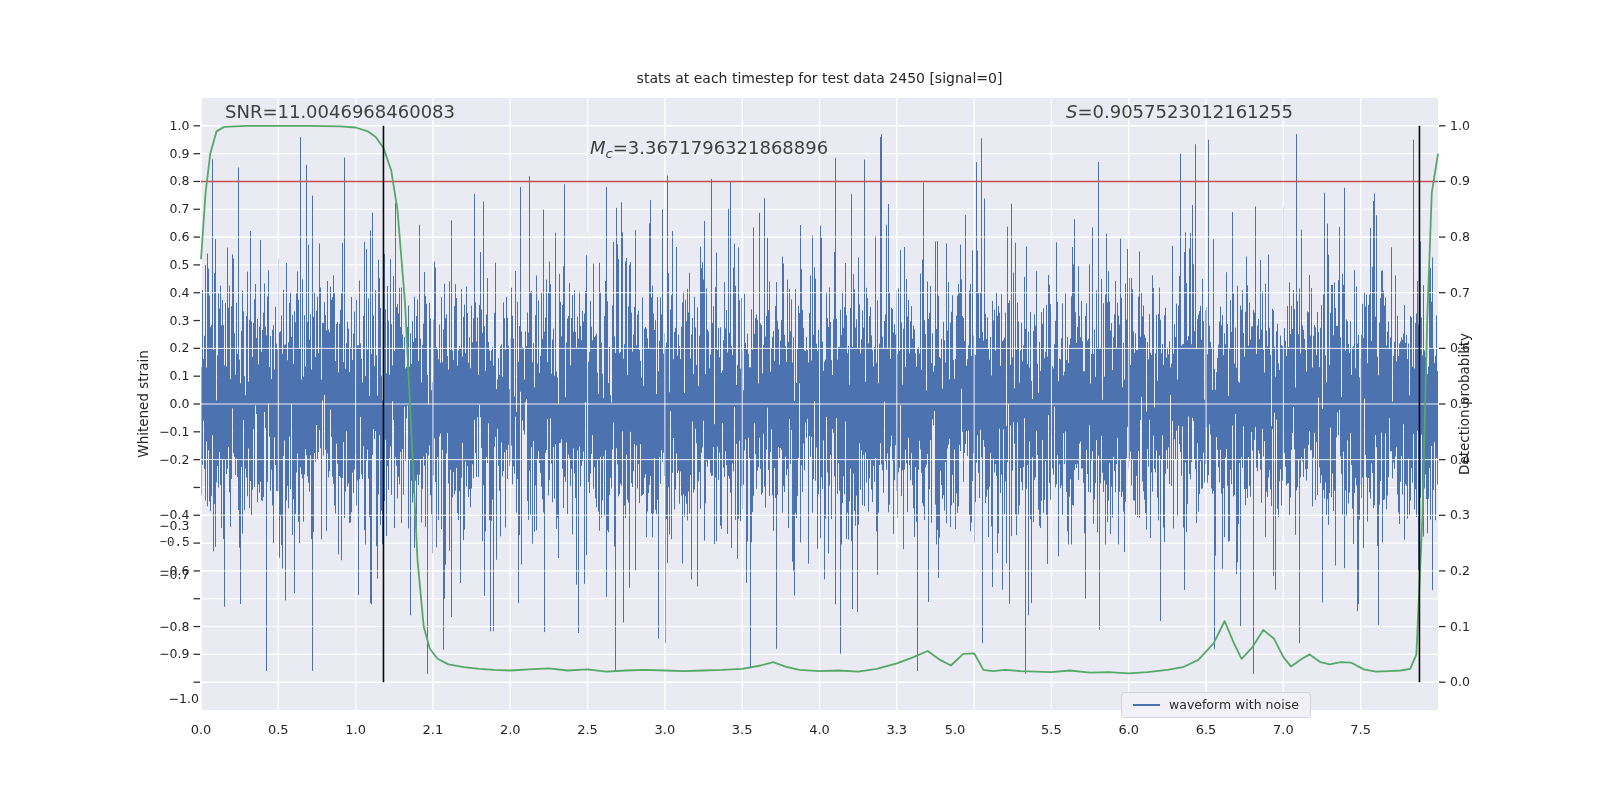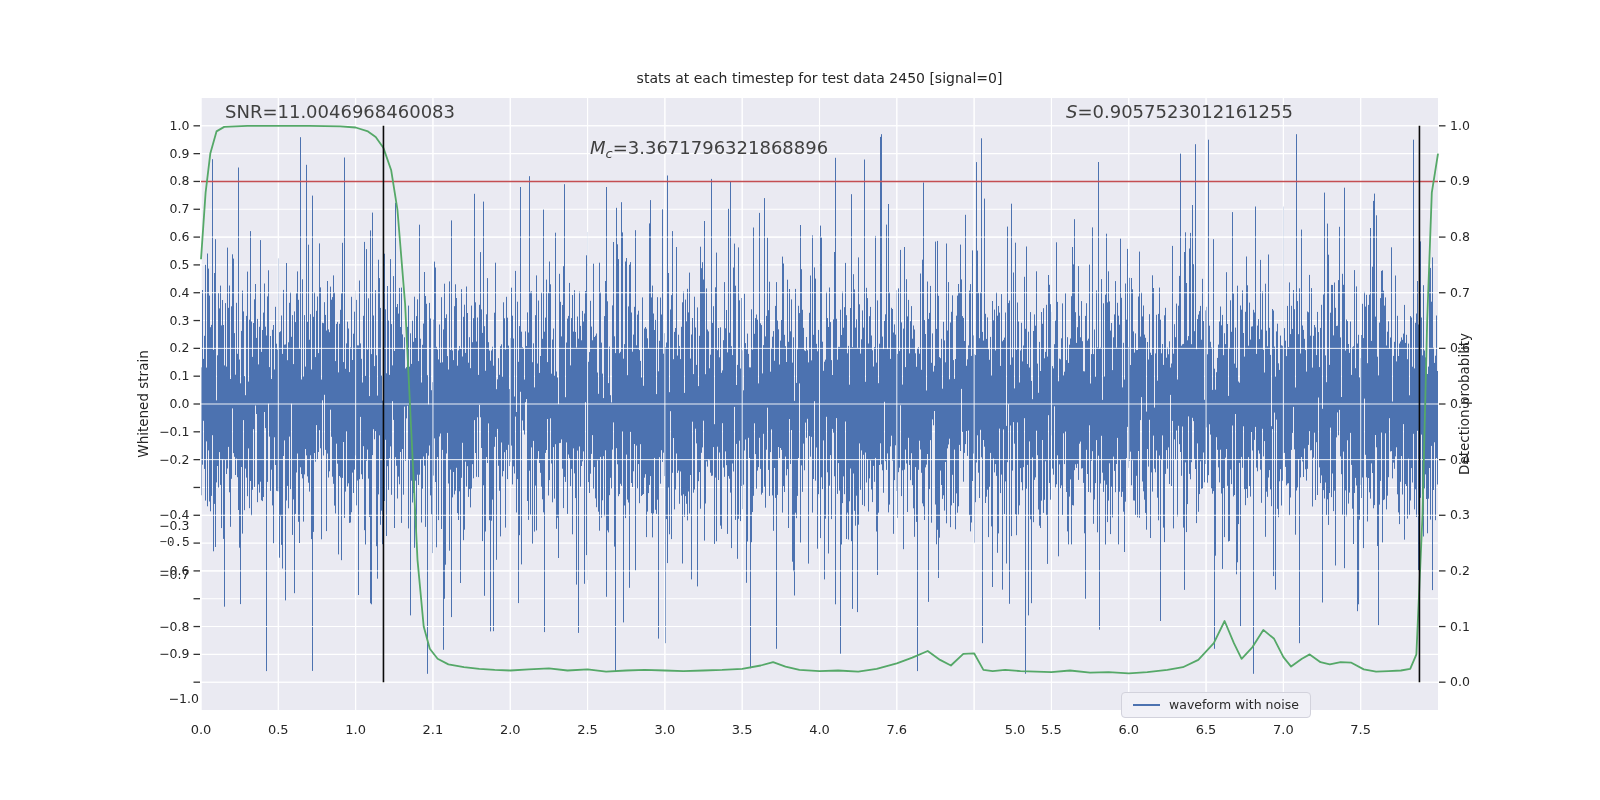--- a/index.html
+++ b/index.html
@@ -191,22 +191,22 @@
   <div id="x-labels">
       <div class="xtick-label" style="left: 179px;">0.0</div>
       <div class="xtick-label" style="left: 256.312px;">0.5</div>
       <div class="xtick-label" style="left: 333.625px;">1.0</div>
       <div class="xtick-label" style="left: 410.938px;">2.1</div>
       <div class="xtick-label" style="left: 488.25px;">2.0</div>
       <div class="xtick-label" style="left: 565.562px; text-align: center;">2.5</div>
       <div class="xtick-label" style="left: 642.875px;">3.0</div>
       <div class="xtick-label" style="left: 720.188px;">3.5</div>
       <div class="xtick-label" style="left: 797.5px;">4.0</div>
-      <div class="xtick-label" style="left: 874.812px;">7.6</div>
-      <div class="xtick-label" style="left: 993px;">5.0</div>
+      <div class="xtick-label" style="left: 874.812px;">3.3</div>
+      <div class="xtick-label" style="left: 933px;">5.0</div>
       <div class="xtick-label" style="left: 1029.44px;">5.5</div>
       <div class="xtick-label" style="left: 1106.75px;">6.0</div>
       <div class="xtick-label" style="left: 1184.06px;">6.5</div>
       <div class="xtick-label" style="left: 1261.38px;">7.0</div>
       <div class="xtick-label" style="left: 1338.69px;">7.5</div>
     </div>
 
   <div class="legend-box">
     <span class="legend-line"></span>
     <span class="legend-label">waveform with noise</span>

